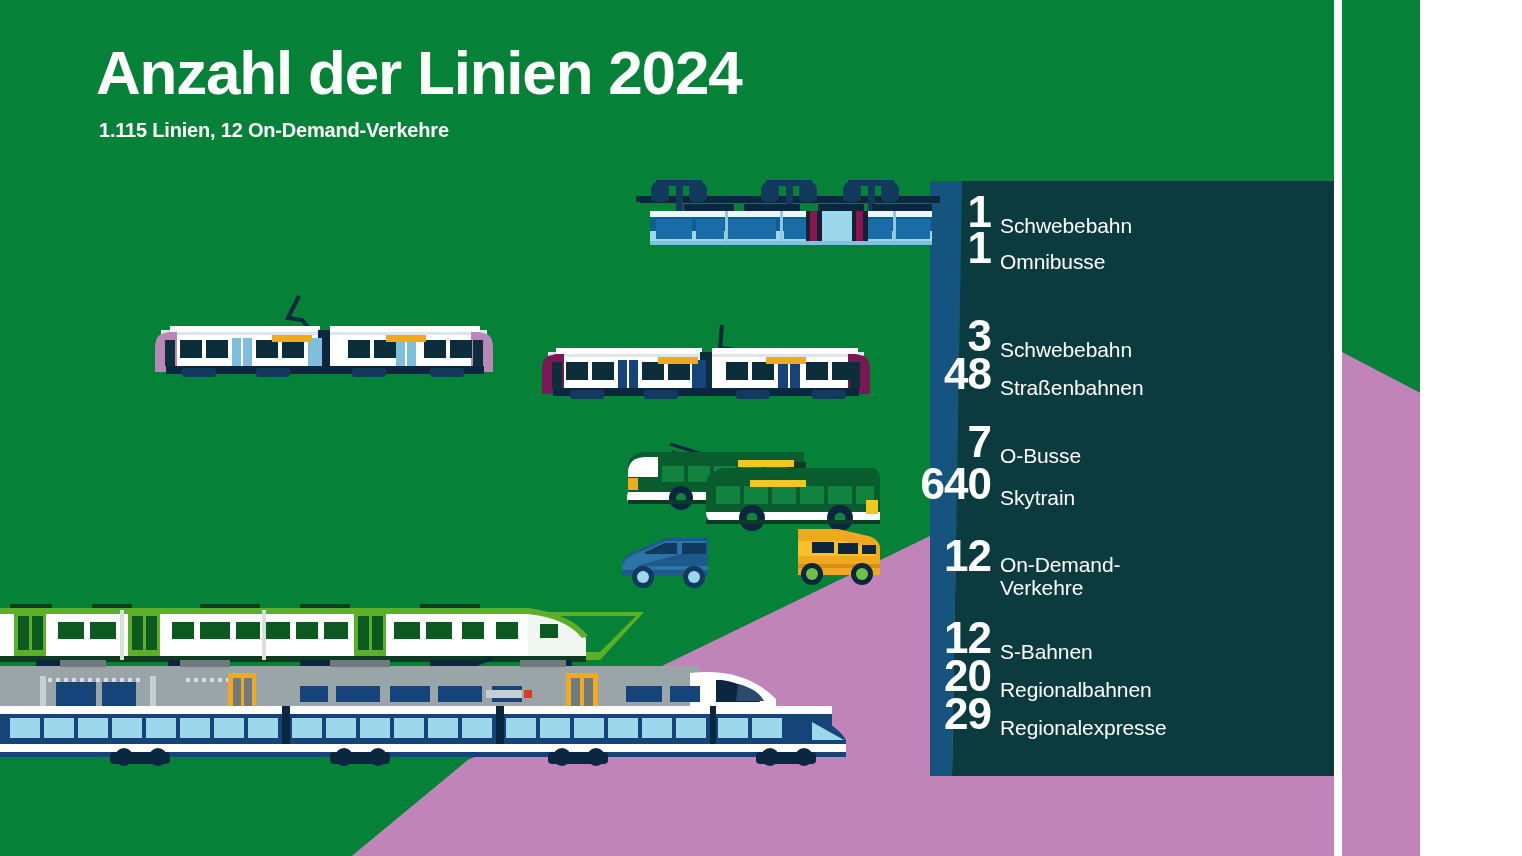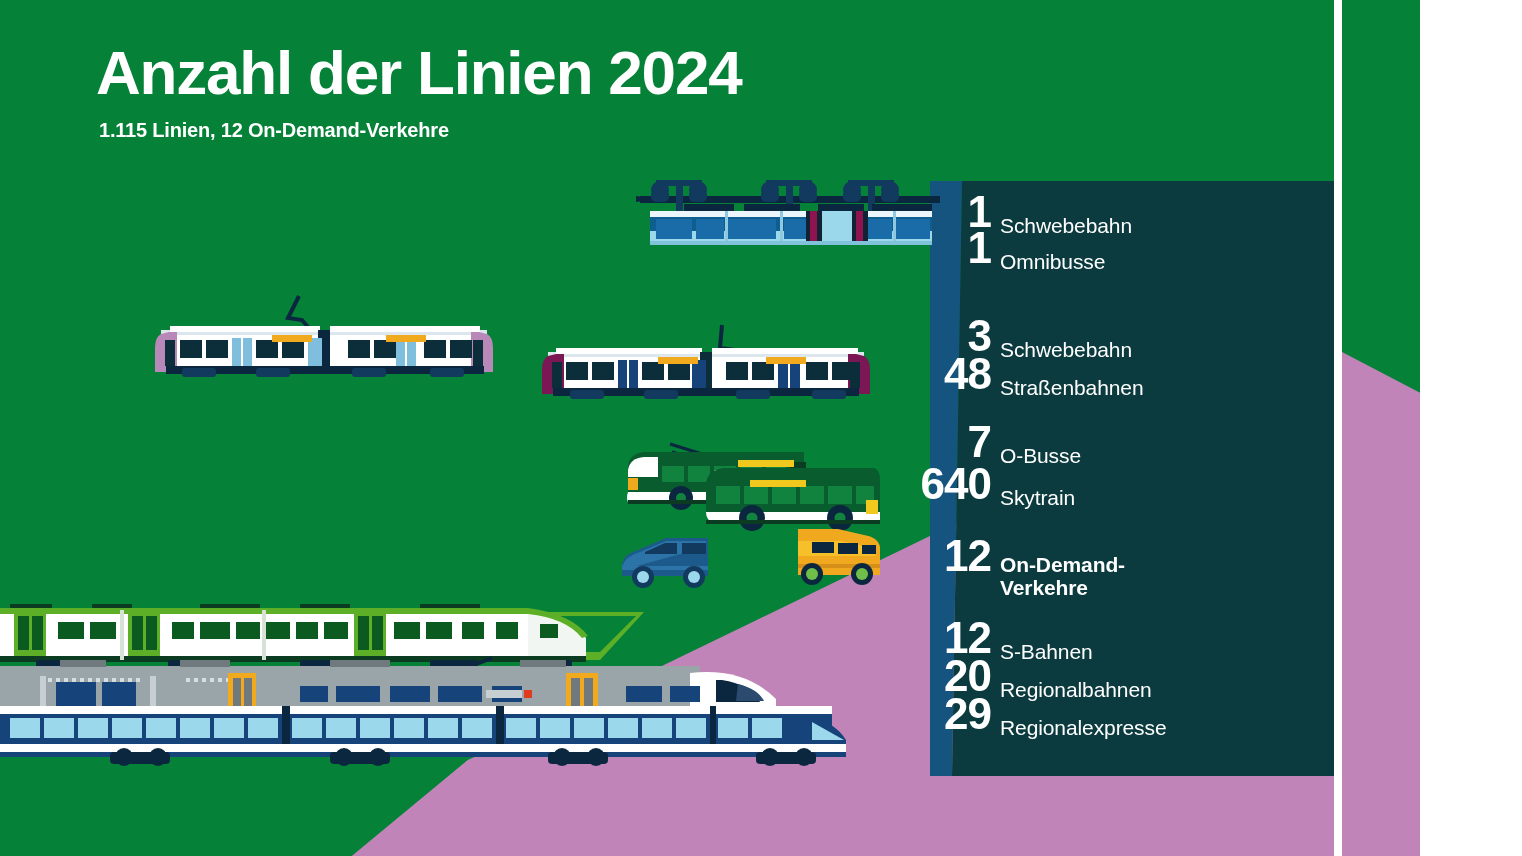--- a/index.html
+++ b/index.html
@@ -77,21 +77,21 @@
     position: absolute;
     left: 0;
     bottom: -4px;
     font-size: 21px;
     font-weight: normal;
     color: #ffffff;
     line-height: 1.12;
     white-space: pre-line;
     letter-spacing: -0.1px;
   }
-  .stat-label.two-line { bottom: -22px; font-weight: bold; }
+  .stat-label.two-line { bottom: -22px; }
   .num-col {
     position: absolute;
     left: 0; top: 0;
     width: 100px;
   }
 </style>
 </head>
 <body>
 
 <div id="stage">

